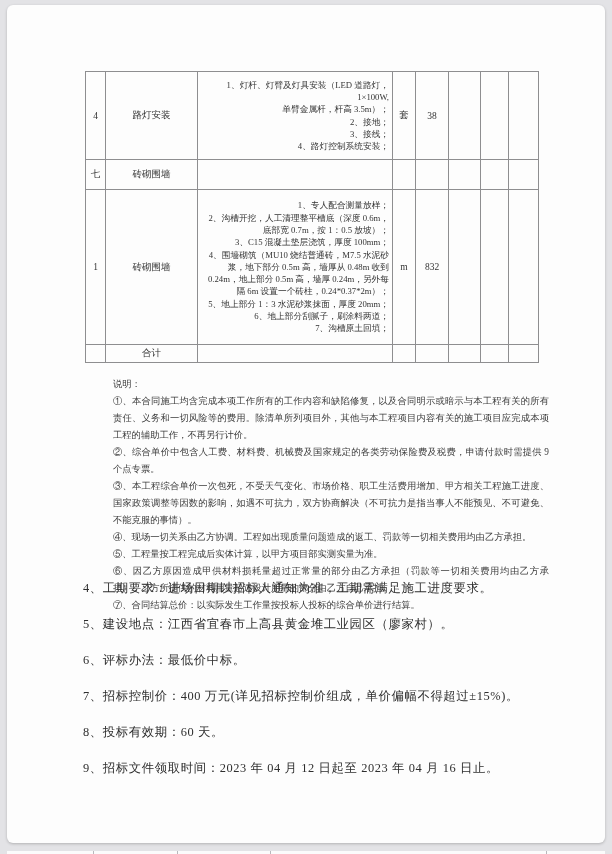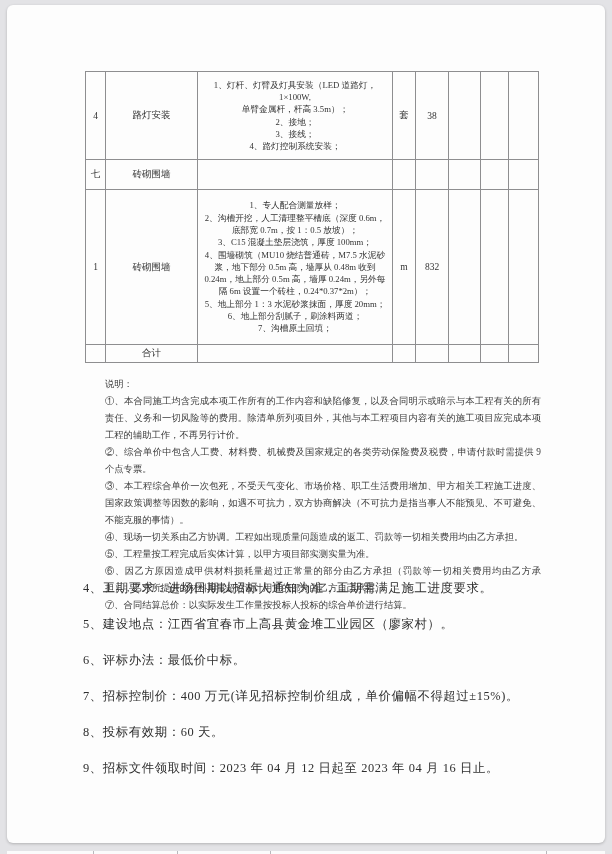--- a/index.html
+++ b/index.html
@@ -28,31 +28,31 @@
     position: absolute; left: 78px; top: 66px; width: 453px;
     border-collapse: collapse; table-layout: fixed;
     color: #333;
   }
   table.boq td {
     border: 1px solid #8e8e90;
     font-size: 9.5px; text-align: center; vertical-align: middle;
     overflow: hidden;
   }
   table.boq td.c-desc {
-    text-align: center; vertical-align: middle;
+    text-align: right; vertical-align: middle;
     font-size: 8.7px; line-height: 12.3px;
     padding: 2px 3px; white-space: pre-line;
   }
   tr.r-item1 { height: 88px; }
   tr.r-section { height: 30px; }
   tr.r-item2 { height: 155px; }
   tr.r-total { height: 18px; }
   
   .notes {
-    position: absolute; left: 98px; top: 371px; width: 436px;
+    position: absolute; left: 106px; top: 371px; width: 436px;
     font-size: 9.3px; line-height: 17px; color: #3a3a3a;
   }
   .notes p { text-align: justify; }
   .notes p.notes-label { text-align: left; }
   
   .clauses {
     position: absolute; left: 76px; top: 576px; width: 470px;
     font-size: 12.4px; color: #2e2e2e; letter-spacing: 0.6px;
   }
   .clauses p { margin: 0 0 22px 0; line-height: 14px; }

